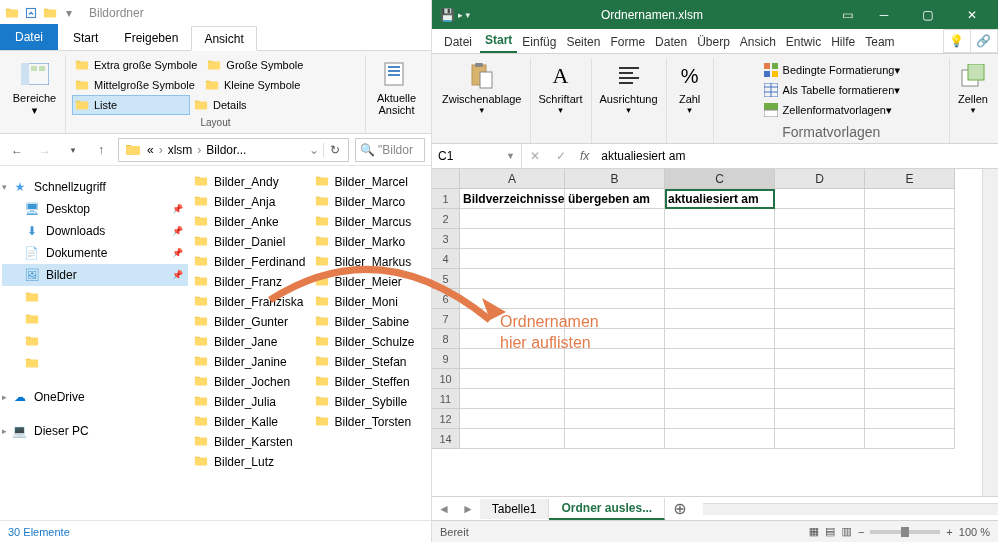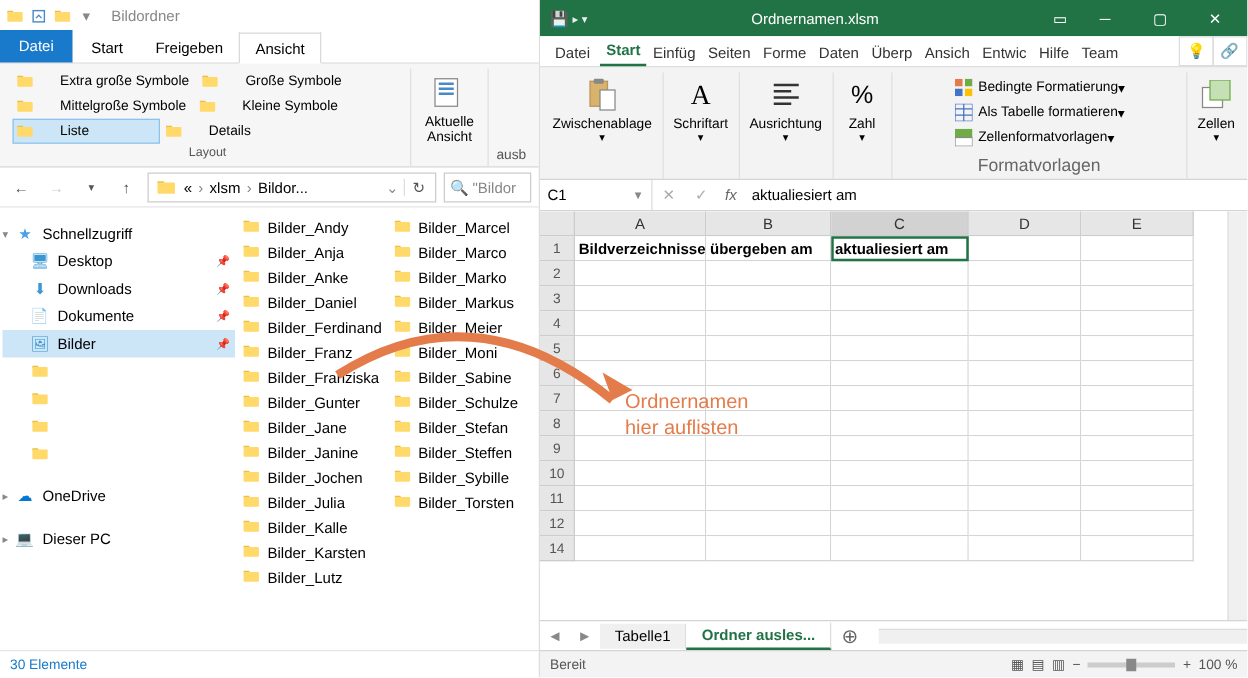--- a/index.html
+++ b/index.html
@@ -17,21 +17,21 @@
   .ex-tab.file { background: #1979ca; color: #fff; padding: 5px 14px; margin-right: 2px; }
   .ex-tab.active { border: 1px solid #d9d9d9; border-bottom: 1px solid #fff; background: #fff; margin-bottom: -1px; }
   .ex-ribbon { background: #f6f6f6; border-bottom: 1px solid #d9d9d9; padding: 4px 4px 0; display: flex; }
   .rb-group { border-right: 1px solid #e0e0e0; padding: 0 6px 2px; display: flex; flex-direction: column; }
   .rb-group:last-child { border-right: none; }
   .rb-row { display: flex; align-items: center; gap: 1px; }
   .rb-label { text-align: center; font-size: 10px; color: #555; padding: 2px 0 3px; }
   .rb-big { display: flex; flex-direction: column; align-items: center; width: 49px; padding: 3px 0; cursor: pointer; }
   .rb-big .ico { width: 32px; height: 32px; display: flex; align-items: center; justify-content: center; }
   .rb-big .txt { font-size: 11px; text-align: center; line-height: 1.1; margin-top: 2px; }
-  .rb-item { display: flex; align-items: center; padding: 2px 6px 2px 2px; font-size: 11px; cursor: pointer; min-width: 118px; gap: 16px; }
+  .rb-item { display: flex; align-items: center; padding: 2px 6px 2px 2px; font-size: 11px; cursor: pointer; min-width: 118px; }
   .rb-item .ico { width: 16px; height: 16px; margin-right: 4px; display: flex; align-items: center; justify-content: center; }
   .rb-item.sel { background: #cde6f7; border: 1px solid #8cc2eb; padding: 1px 5px 1px 1px; }
 
   .ex-nav { height: 32px; display: flex; align-items: center; padding: 3px 6px; gap: 6px; border-bottom: 1px solid #e5e5e5; }
   .nav-btn { width: 22px; height: 22px; display: flex; align-items: center; justify-content: center; cursor: pointer; color: #555; }
   .nav-btn.disabled { color: #ccc; }
   .addrbar { flex: 1; border: 1px solid #ccc; height: 24px; display: flex; align-items: center; padding: 0 2px; background: #fff; }
   .addrbar .fico { width: 16px; height: 16px; margin: 0 4px; }
   .addrbar .crumb { padding: 0 2px; cursor: pointer; }
   .addrbar .sep { color: #888; padding: 0 3px; }
@@ -141,20 +141,33 @@
     </div>
 
     <div class="ex-tabs">
       <div class="ex-tab file">Datei</div>
       <div class="ex-tab">Start</div>
       <div class="ex-tab">Freigeben</div>
       <div class="ex-tab active">Ansicht</div>
     </div>
 
     <div class="ex-ribbon">
+      <div class="rb-group">
+        <div class="rb-big">
+          <div class="ico">
+              <svg width="28" height="22" viewBox="0 0 28 22">
+                <rect x="0" y="0" width="28" height="22" fill="none" stroke="#4a89c7"></rect>
+                <rect x="0" y="0" width="8" height="22" fill="#cde1f3"></rect>
+                <rect x="10" y="3" width="6" height="5" fill="#c5e0b4"></rect>
+                <rect x="18" y="3" width="6" height="5" fill="#c5e0b4"></rect>
+              </svg>
+            </div>
+          <div class="txt"><span>Bereiche</span> ▾</div>
+        </div>
+      </div>
       <div class="rb-group" style="flex:1;">
         <div id="layout-rows">
             <div class="rb-row">
               <div class="rb-item">
                 <span class="ico">
                   <svg width="14" height="14" class="folder" viewBox="0 0 16 16">
                     <path class="tab" d="M1 3h5l1 2H1z"></path>
                     <rect x="1" y="4" width="14" height="9" rx="1"></rect>
                   </svg>
                 </span>
@@ -220,23 +233,20 @@
                 <rect x="1" y="1" width="18" height="22" fill="#fff" stroke="#888"></rect>
                 <rect x="4" y="4" width="12" height="2" fill="#4a89c7"></rect>
                 <rect x="4" y="8" width="12" height="2" fill="#4a89c7"></rect>
                 <rect x="4" y="12" width="12" height="2" fill="#4a89c7"></rect>
               </svg>
             </div>
           <div class="txt" style="white-space:pre;">Aktuelle
 Ansicht</div>
         </div>
       </div>
-      <div class="rb-group" style="justify-content:flex-end; padding-bottom:3px;">
-        <span style="font-size:11px; color:#555;">ausb</span>
-      </div>
     </div>
 
     <div class="ex-nav">
       <div class="nav-btn">←</div>
       <div class="nav-btn disabled">→</div>
       <div class="nav-btn" style="font-size:9px;">▾</div>
       <div class="nav-btn">↑</div>
       <div class="addrbar">
         <span class="fico"><svg width="16" height="16" class="folder" viewBox="0 0 16 16">
               <path class="tab" d="M1 3h5l1 2H1z"></path>
@@ -441,20 +451,27 @@
                   <rect x="1" y="4" width="14" height="9" rx="1"></rect>
                 </svg></span>
               <span>Bilder_Marcel</span>
             </div>
             <div class="fileitem">
               <span class="ico"><svg width="14" height="14" class="folder" viewBox="0 0 16 16">
                   <path class="tab" d="M1 3h5l1 2H1z"></path>
                   <rect x="1" y="4" width="14" height="9" rx="1"></rect>
                 </svg></span>
               <span>Bilder_Marco</span>
+            </div>
+            <div class="fileitem">
+              <span class="ico"><svg width="14" height="14" class="folder" viewBox="0 0 16 16">
+                  <path class="tab" d="M1 3h5l1 2H1z"></path>
+                  <rect x="1" y="4" width="14" height="9" rx="1"></rect>
+                </svg></span>
+              <span>Bilder_Marcus</span>
             </div>
             <div class="fileitem">
               <span class="ico"><svg width="14" height="14" class="folder" viewBox="0 0 16 16">
                   <path class="tab" d="M1 3h5l1 2H1z"></path>
                   <rect x="1" y="4" width="14" height="9" rx="1"></rect>
                 </svg></span>
               <span>Bilder_Marko</span>
             </div>
             <div class="fileitem">
               <span class="ico"><svg width="14" height="14" class="folder" viewBox="0 0 16 16">

